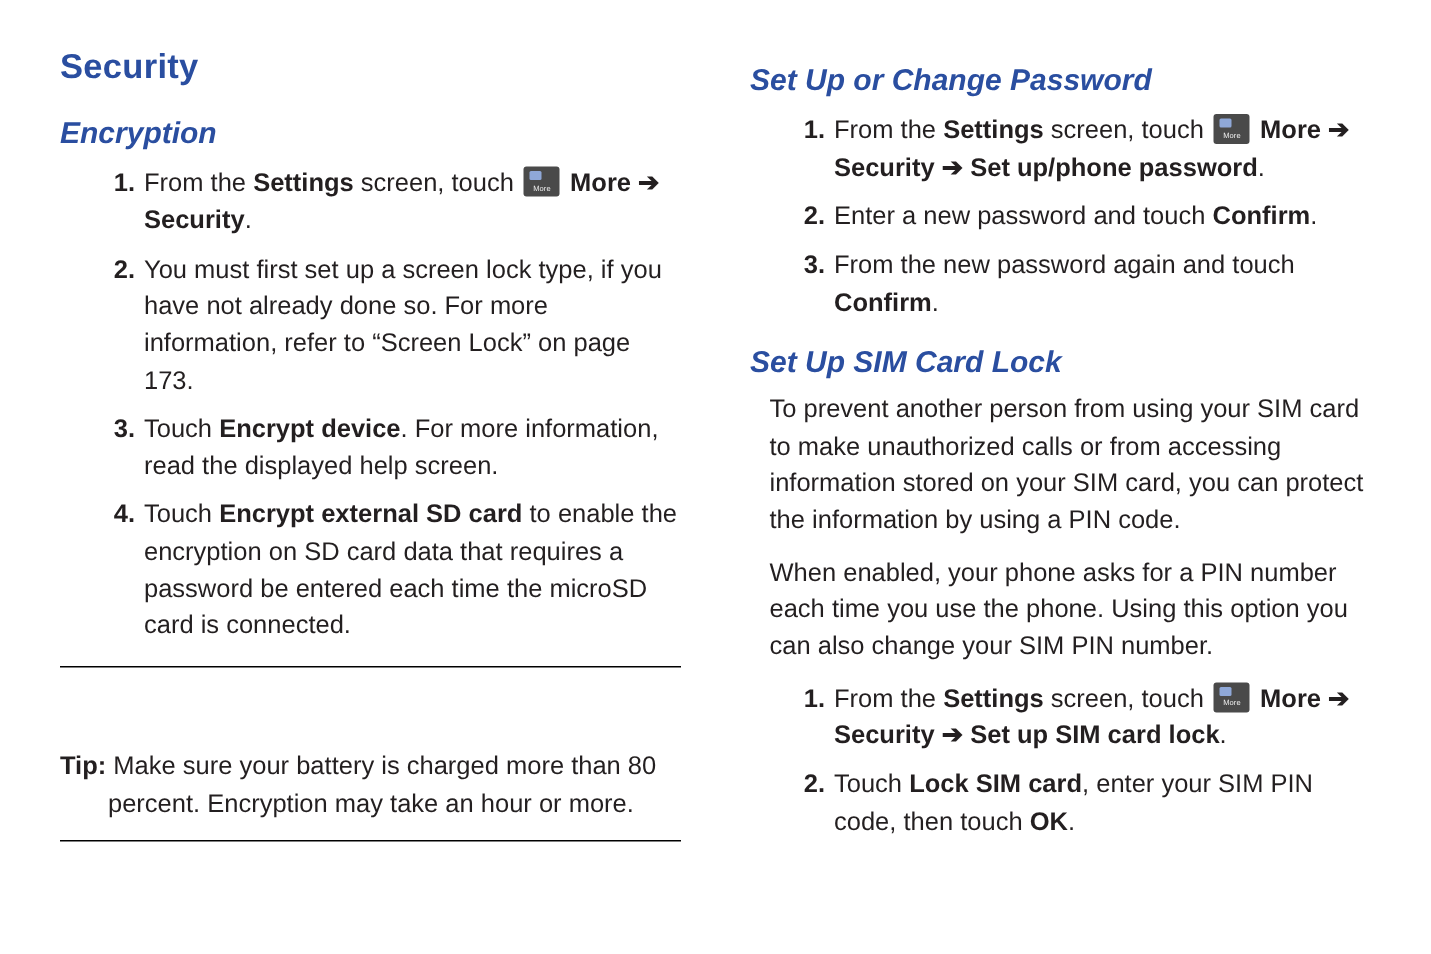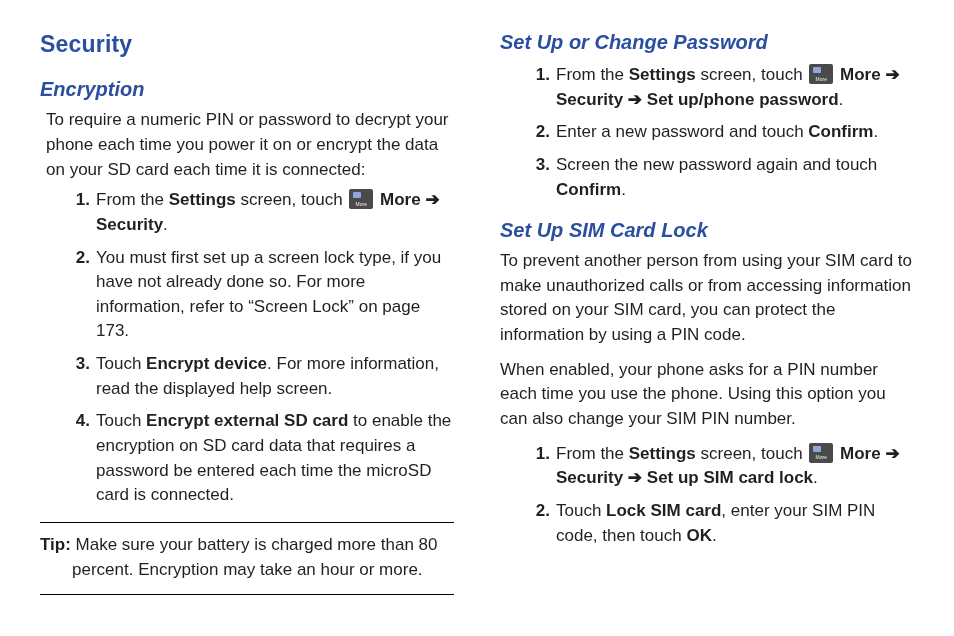--- a/index.html
+++ b/index.html
@@ -42,21 +42,21 @@
     font-family: Arial, sans-serif;
     font-weight: 900;
     font-style: italic;
     color: #2a4ea0;
     font-size: 20px;
     margin: 14px 0 4px 0;
   }
   .intro, .para {
     margin: 0 0 6px 6px;
   }
-  .para { margin-left: 0; margin-bottom: 10px; }
+  .para { margin-left: 13px; margin-bottom: 10px; }
   ol.steps {
     list-style: none;
     padding: 0 0 0 26px;
     margin: 6px 0 0 0;
   }
   ol.steps > li {
     position: relative;
     padding-left: 30px;
     margin-bottom: 8px;
   }
@@ -102,33 +102,33 @@
     border-top: 1.5px solid #000;
     border-bottom: 1.5px solid #000;
     margin-top: 14px;
     padding: 10px 0 12px 0;
   }
   .tip-block .tip-label { font-weight: 700; }
   .tip-block .tip-body {
     display: block;
     padding-left: 32px;
     text-indent: -32px;
+    margin-top: 44px;
   }
 </style>
 </head>
 <body>
 
 <div class="page">
   <div class="cols">
 
     <div class="col">
       <div class="sec-title">Security</div>
 
       <div class="sub-title">Encryption</div>
-      <div class="intro">To require a numeric PIN or password to decrypt your phone each time you power it on or encrypt the data on your SD card each time it is connected:</div>
 
       <ol class="steps">
         <li>
           <span class="num">1.</span>
           <span>From the </span><b>Settings</b><span> screen, touch </span><span class="more-icon"></span>
           <b>More</b><span class="arrow"> ➔ </span><b>Security</b><span>.</span>
         </li>
         <li>
           <span class="num">2.</span>
           <span>You must first set up a screen lock type, if you have not already done so. For more information, refer to </span><span class="italic">“Screen Lock”</span><span>  on page 173.</span>
@@ -142,35 +142,35 @@
           <span>Touch </span><b>Encrypt external SD card</b><span> to enable the encryption on SD card data that requires a password be entered each time the microSD card is connected.</span>
         </li>
       </ol>
 
       <div class="tip-block">
         <span class="tip-body"><span class="tip-label">Tip: </span><span>Make sure your battery is charged more than 80 percent. Encryption may take an hour or more.</span></span>
       </div>
     </div>
 
     <div class="col">
-      <div class="sub-title" style="margin-top:0">Set Up or Change Password</div>
+      <div class="sub-title" style="margin-top:12px">Set Up or Change Password</div>
 
       <ol class="steps">
         <li>
           <span class="num">1.</span>
           <span>From the </span><b>Settings</b><span> screen, touch </span><span class="more-icon"></span>
           <b>More</b><span class="arrow"> ➔ </span><b>Security</b><span class="arrow"> ➔ </span><b>Set up/phone password</b><span>.</span>
         </li>
         <li>
           <span class="num">2.</span>
           <span>Enter a new password and touch </span><b>Confirm</b><span>.</span>
         </li>
         <li>
           <span class="num">3.</span>
-          <span>Screen the new password again and touch </span><b>Confirm</b><span>.</span>
+          <span>From the new password again and touch </span><b>Confirm</b><span>.</span>
         </li>
       </ol>
 
       <div class="sub-title">Set Up SIM Card Lock</div>
       <div class="para">To prevent another person from using your SIM card to make unauthorized calls or from accessing information stored on your SIM card, you can protect the information by using a PIN code.</div>
       <div class="para">When enabled, your phone asks for a PIN number each time you use the phone. Using this option you can also change your SIM PIN number.</div>
 
       <ol class="steps">
         <li>
           <span class="num">1.</span>

